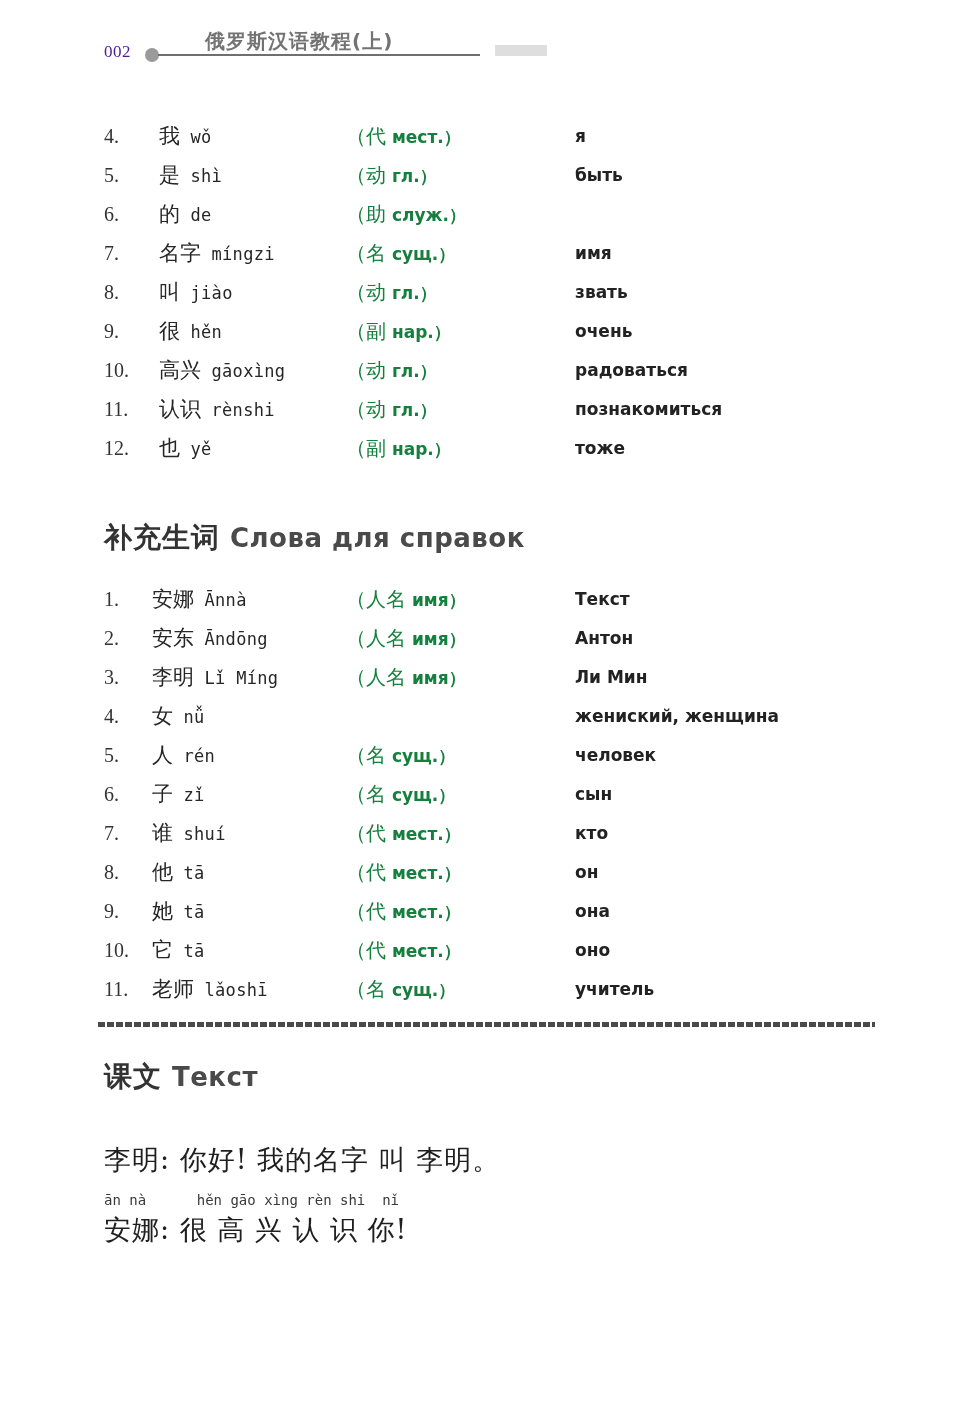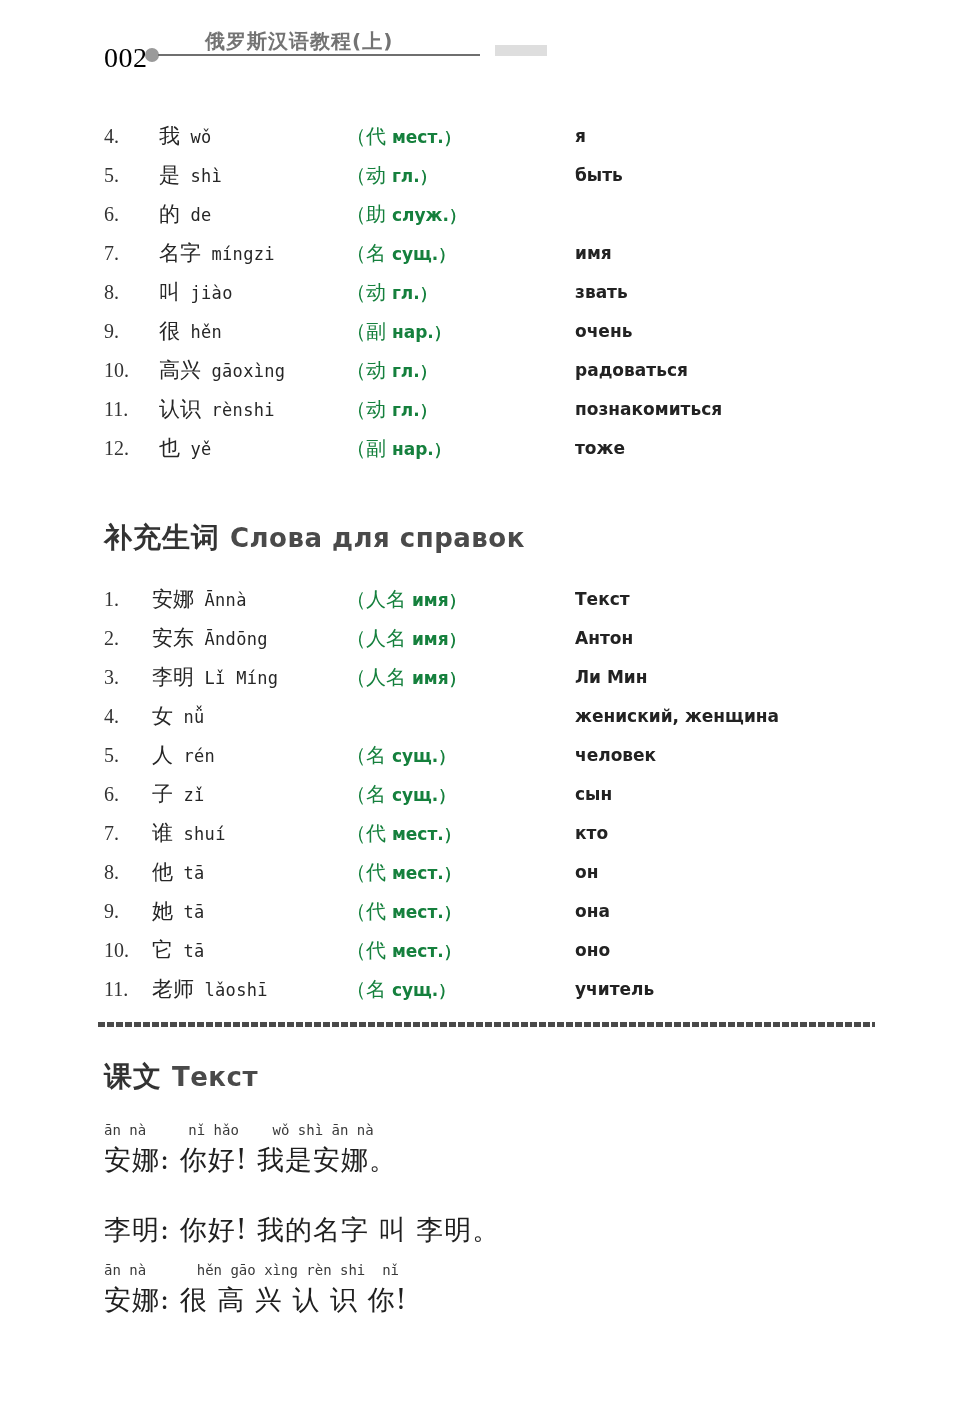--- a/index.html
+++ b/index.html
@@ -22,23 +22,23 @@
     left: 0;
     top: 0;
     width: 960px;
     height: 90px;
   }
   .page-number {
     position: absolute;
     left: 104px;
     top: 42px;
     font-family: "Liberation Serif", serif;
-    font-size: 28px;
+    font-size: 17px;
     letter-spacing: 0.5px;
-    color: #000000;
+    color: #4c1d95;
   }
   .header-dot {
     position: absolute;
     left: 145px;
     top: 48px;
     width: 14px;
     height: 14px;
     border-radius: 50%;
     background: #9a9a9a;
   }
@@ -342,23 +342,19 @@
   </div>
 
 <div class="divider"></div>
 
 <div class="section-heading" style="top:1058px;">
   <span class="sh-cn">课文</span><span class="sh-ru">Текст</span>
 </div>
 
 <div class="dialogue" id="dialogue" style="top:1118px;">
     <div class="dlg-line">
-      <div class="dlg-pinyin">ān nà     nǐ hǎo    wǒ shì ān nà</div>
-      <div class="dlg-cn">安娜: 你好! 我是安娜。</div>
-    </div>
-    <div class="dlg-line">
       <div class="dlg-cn">李明: 你好! 我的名字 叫 李明。</div>
     </div>
     <div class="dlg-line">
       <div class="dlg-pinyin">ān nà      hěn gāo xìng rèn shi  nǐ</div>
       <div class="dlg-cn">安娜: 很 高 兴 认 识 你!</div>
     </div>
   </div>
 
 </body></html>

